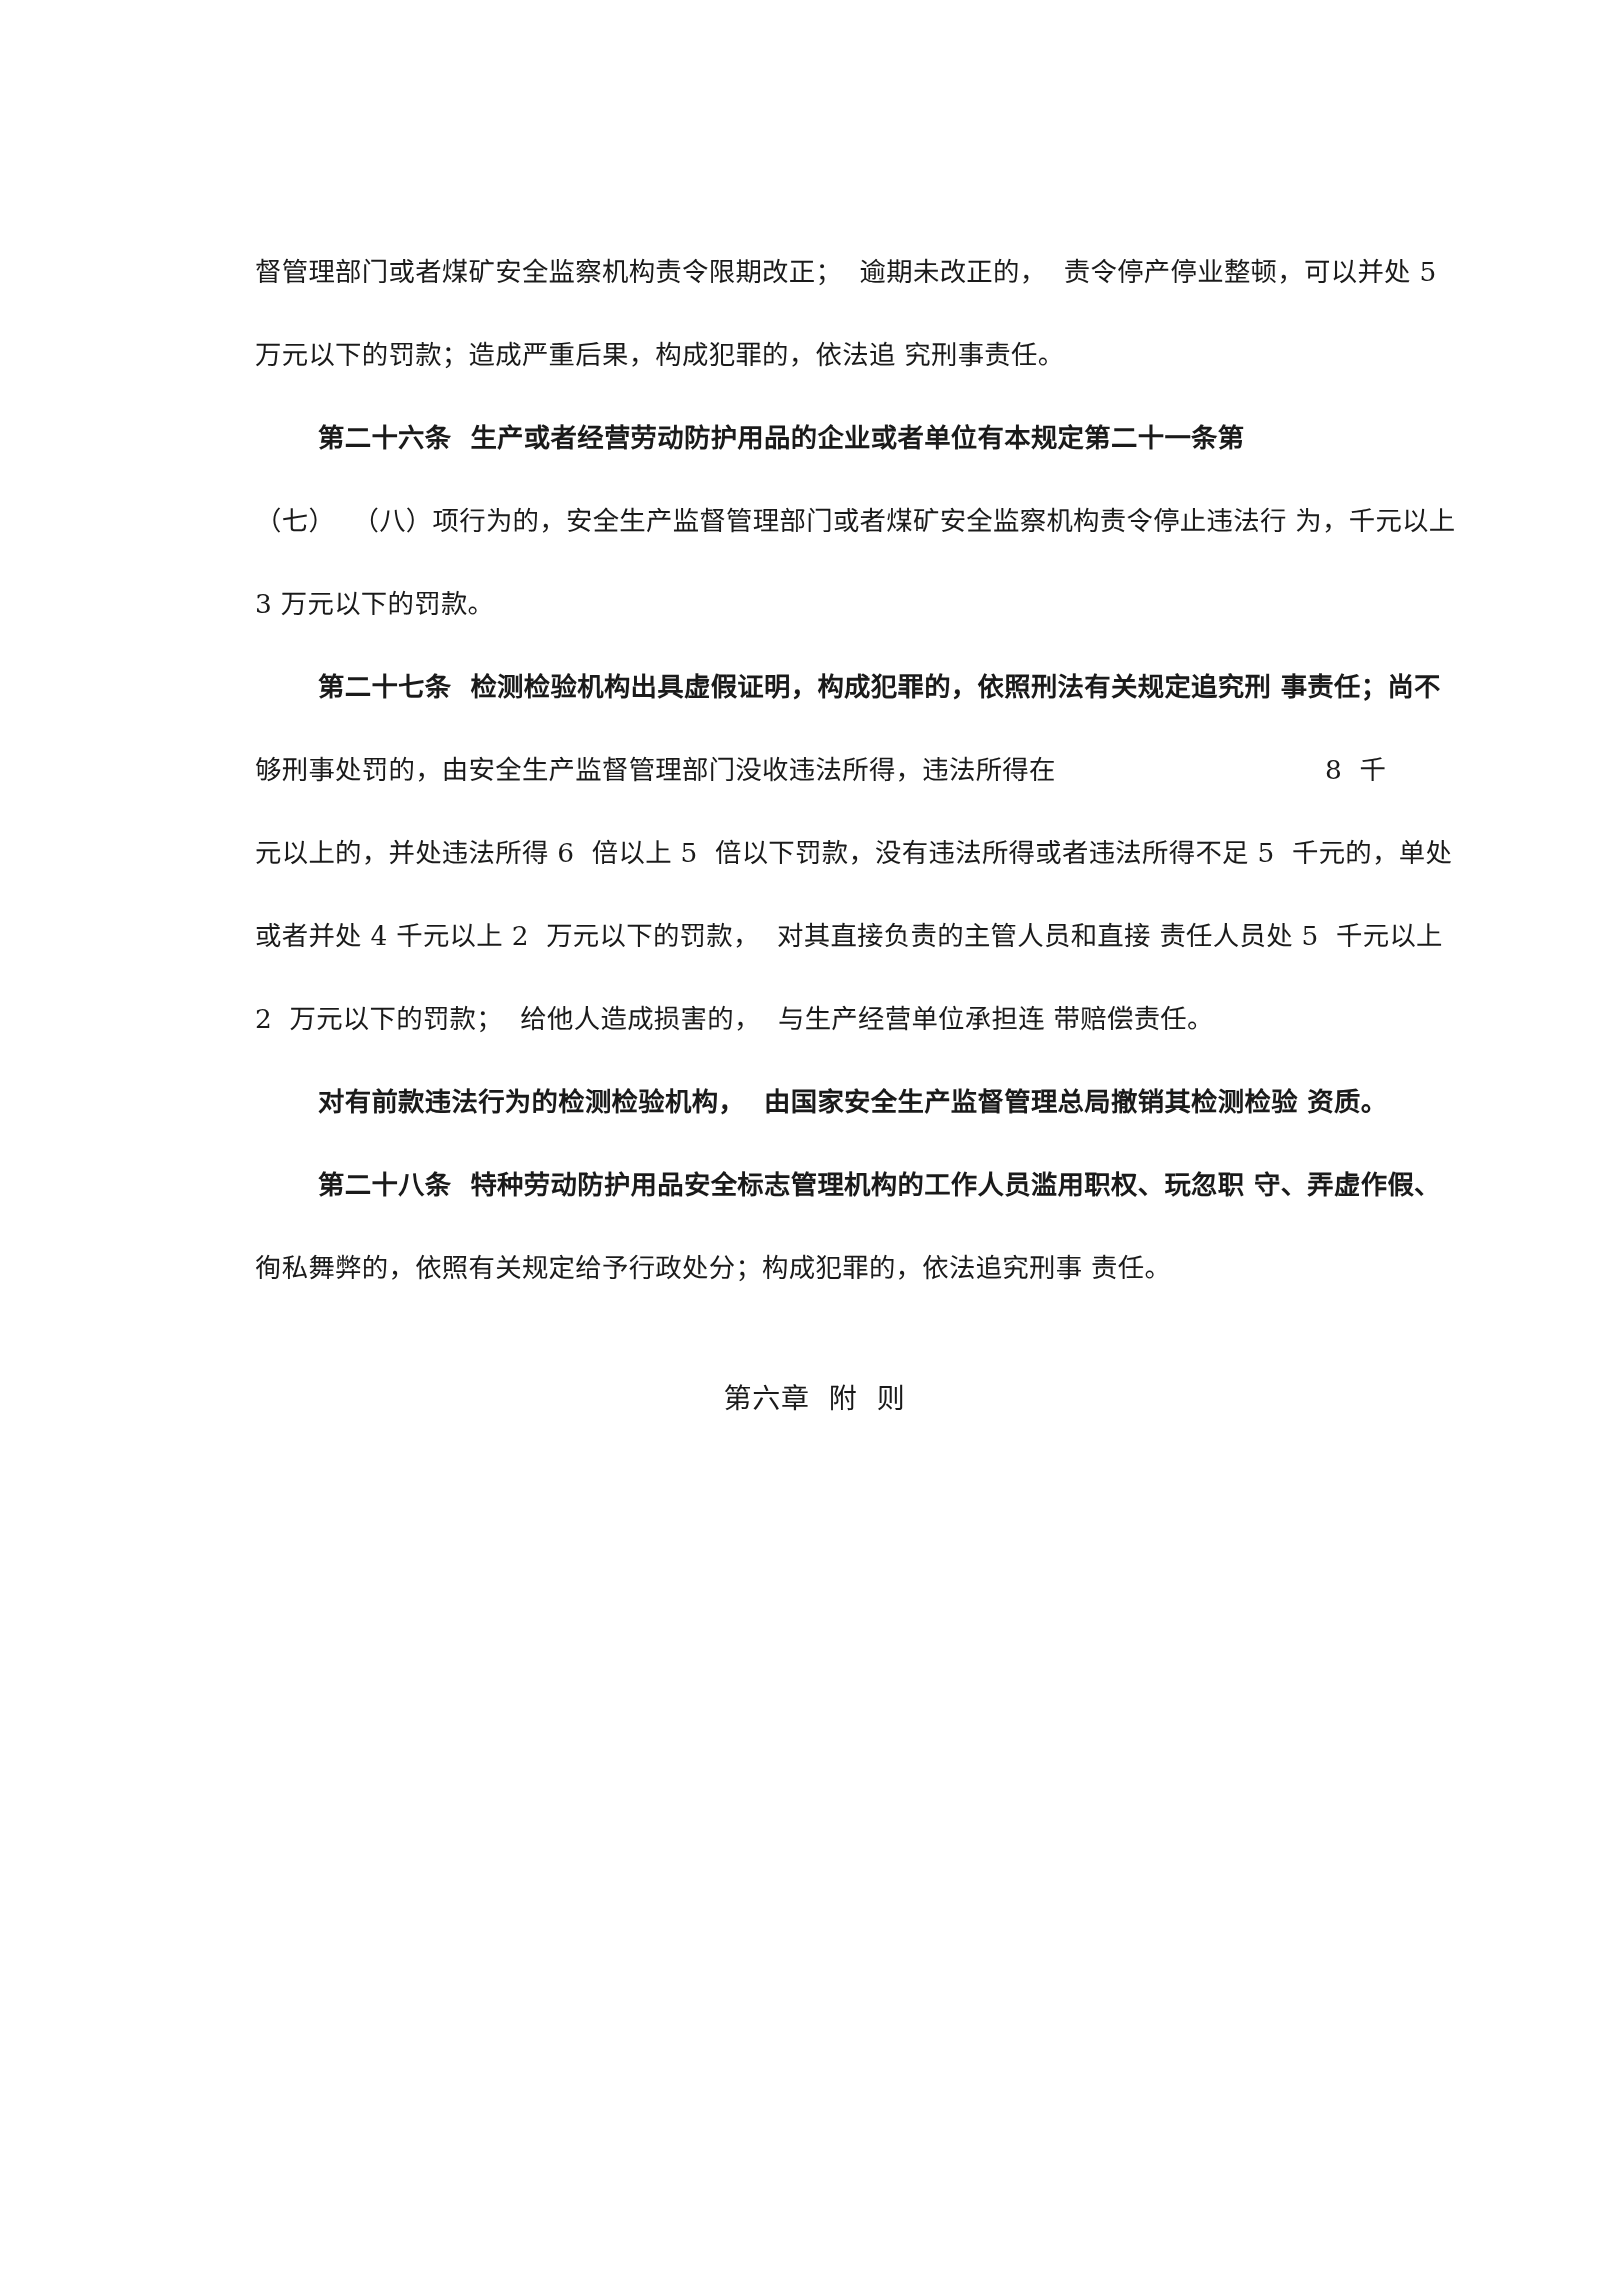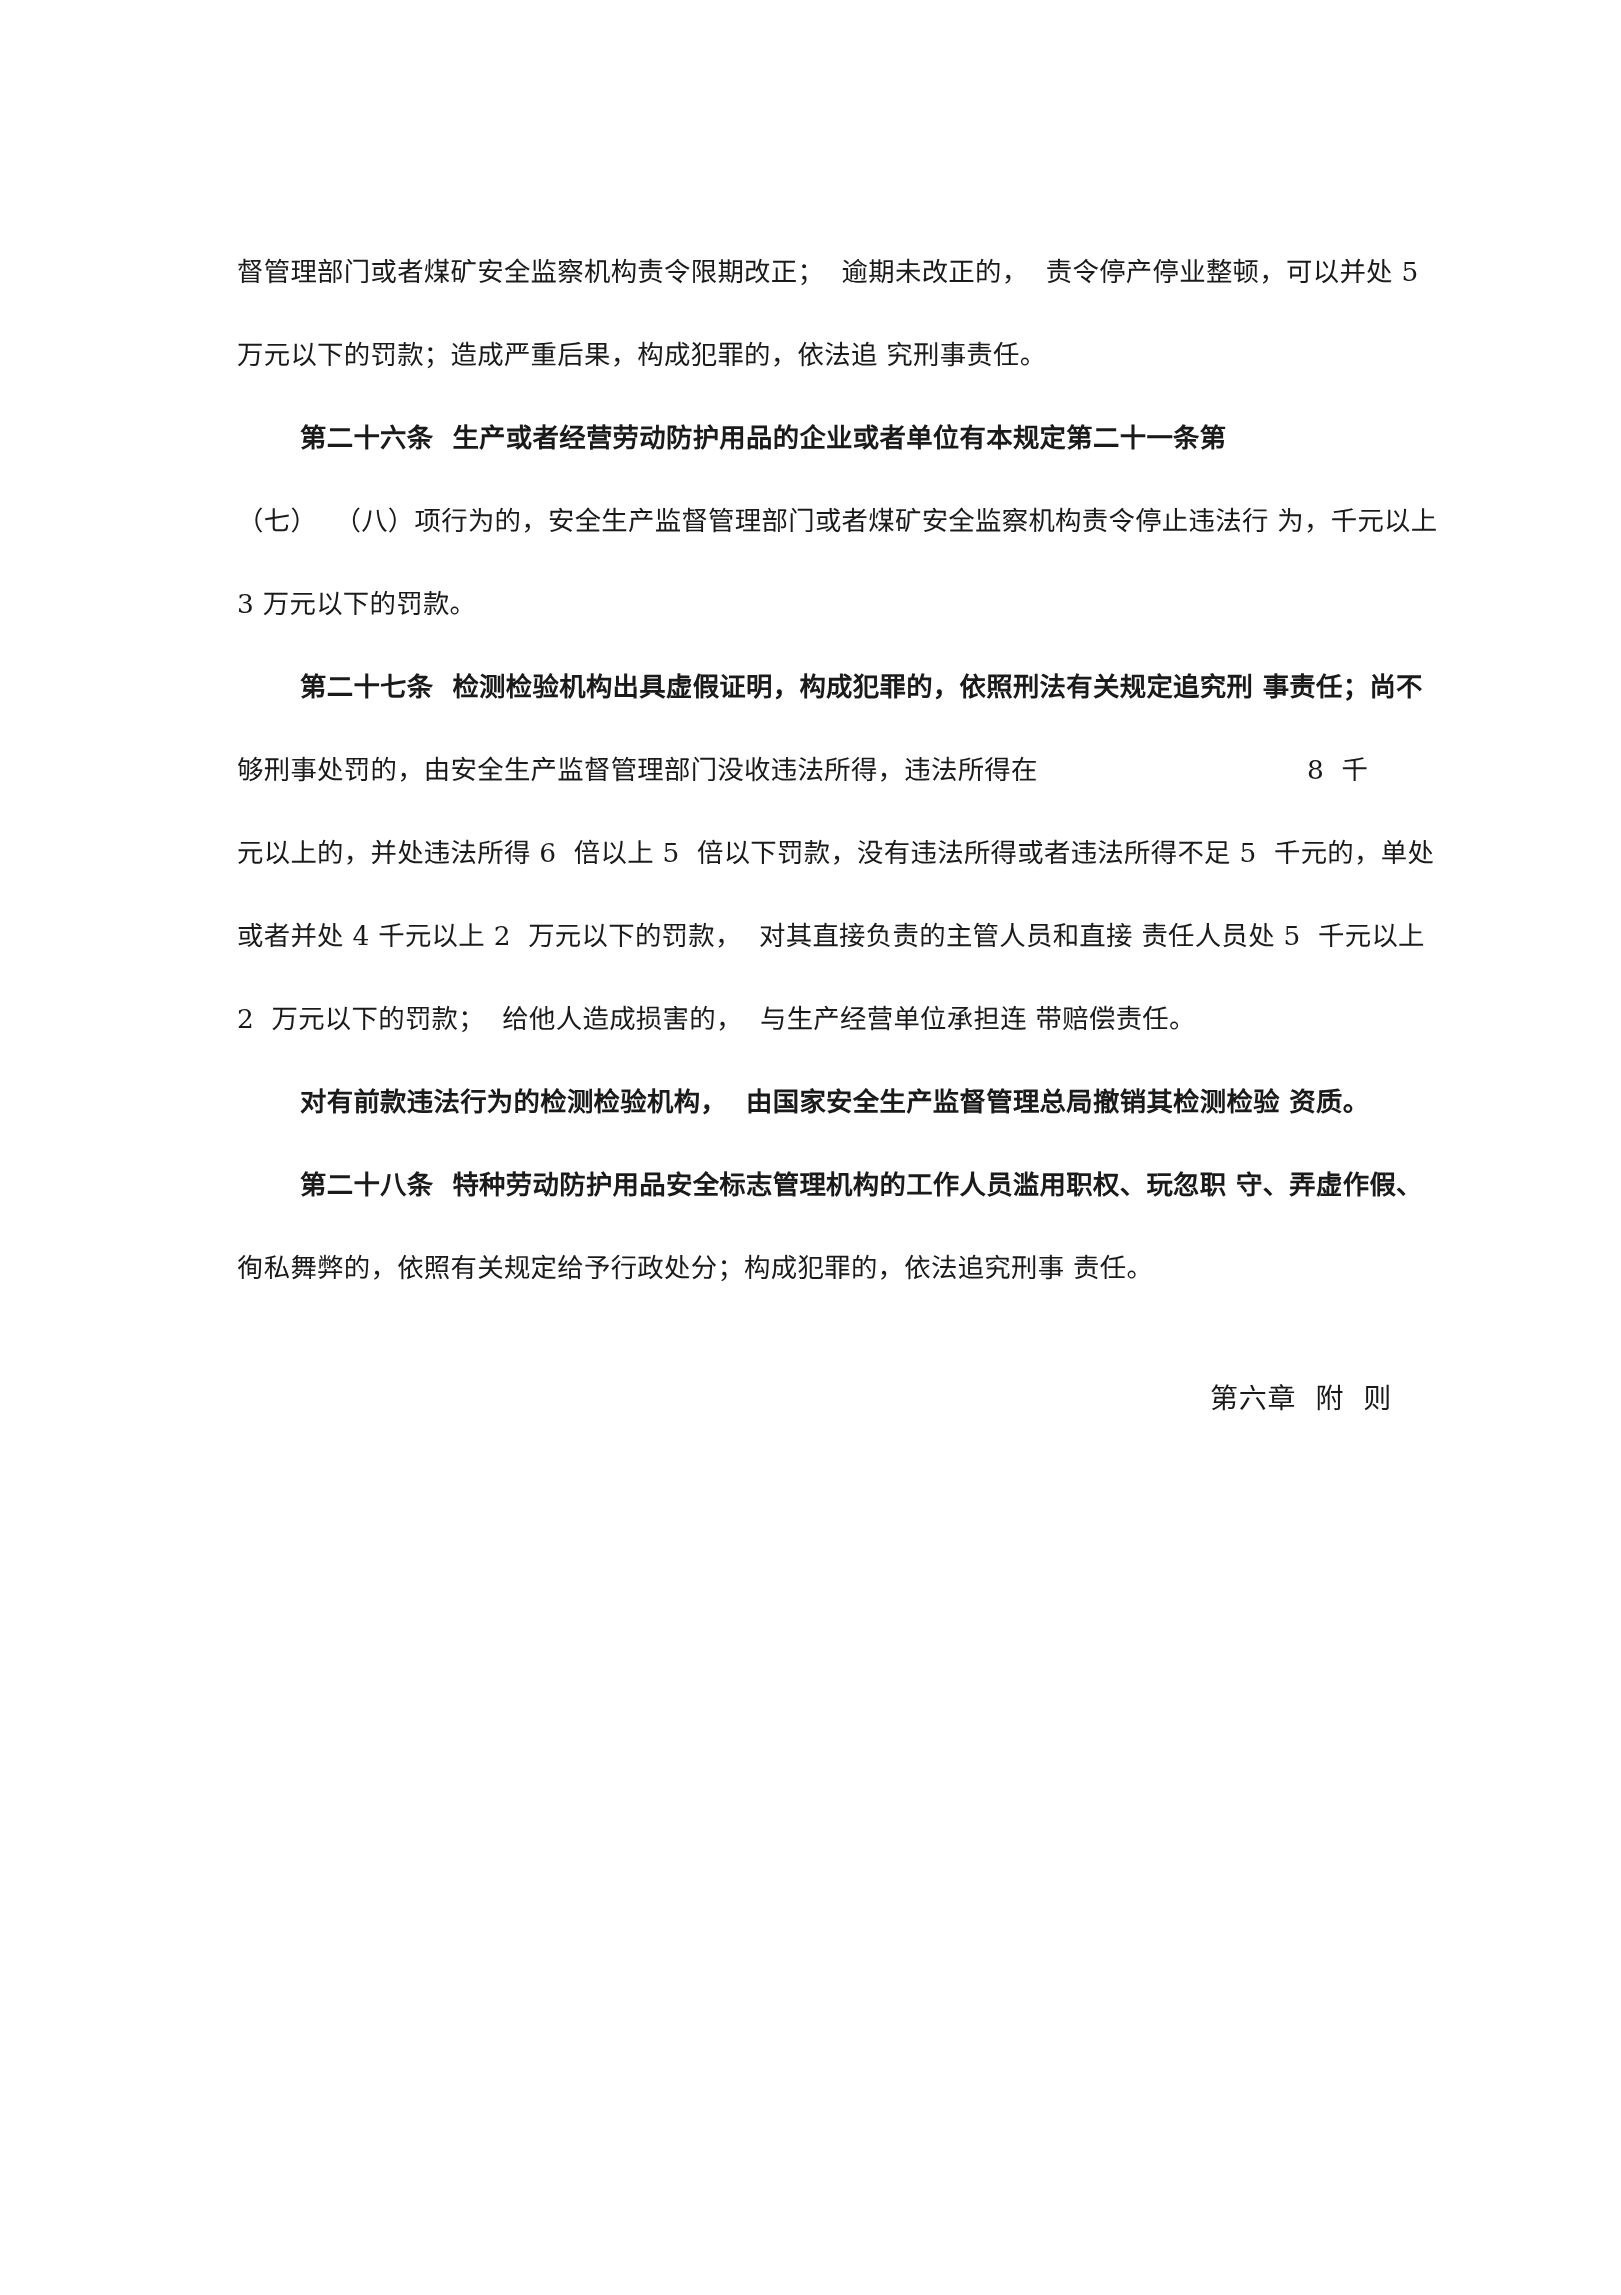--- a/index.html
+++ b/index.html
@@ -28,34 +28,35 @@
   }
 
   .doc-line {
     height: 83px;
     line-height: 83px;
     font-size: 26.4px;
     color: #1a1a1a;
     white-space: pre;
     letter-spacing: 0.3px;
     font-weight: 400;
+    margin-left: 18px;
   }
 
   
   .doc-line.indent {
     padding-left: 63px;
     font-weight: bold;
   }
 
   .chapter-heading {
     position: absolute;
     left: 237px;
     top: 1360px;
     width: 1155px;
-    text-align: right;
+    text-align: center;
     font-size: 28px;
     line-height: 77px;
     color: #1a1a1a;
     white-space: pre;
     letter-spacing: 0.7px;
   }
 
   
   .page-blank-area {
     position: absolute;

